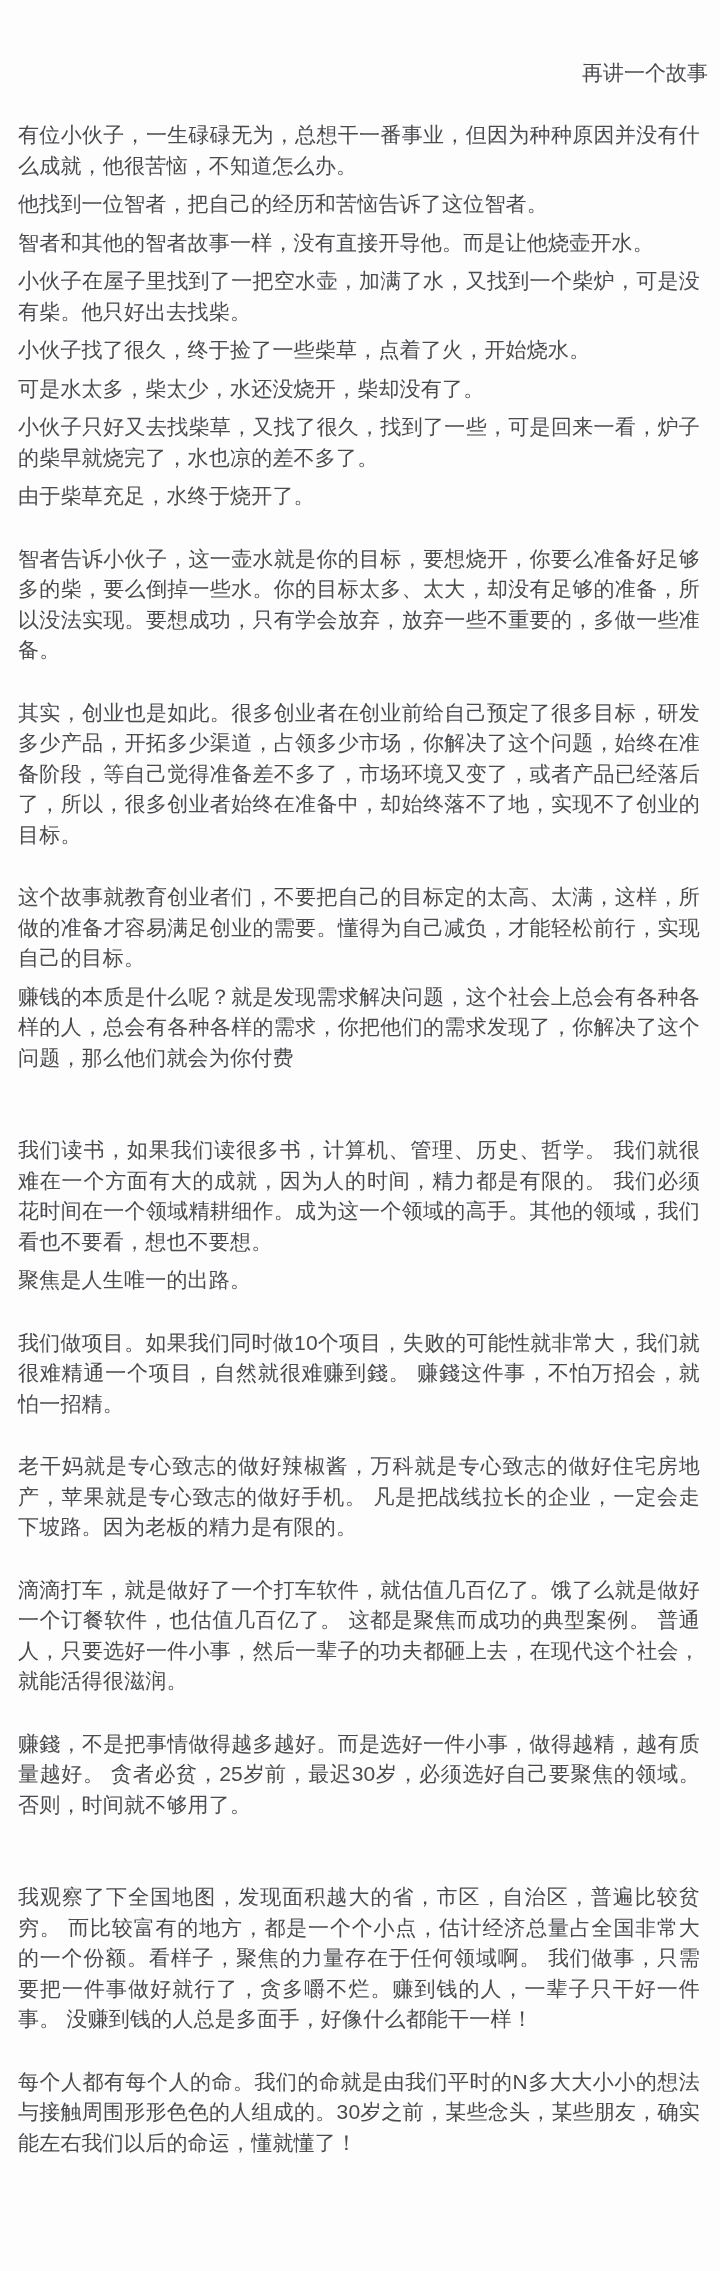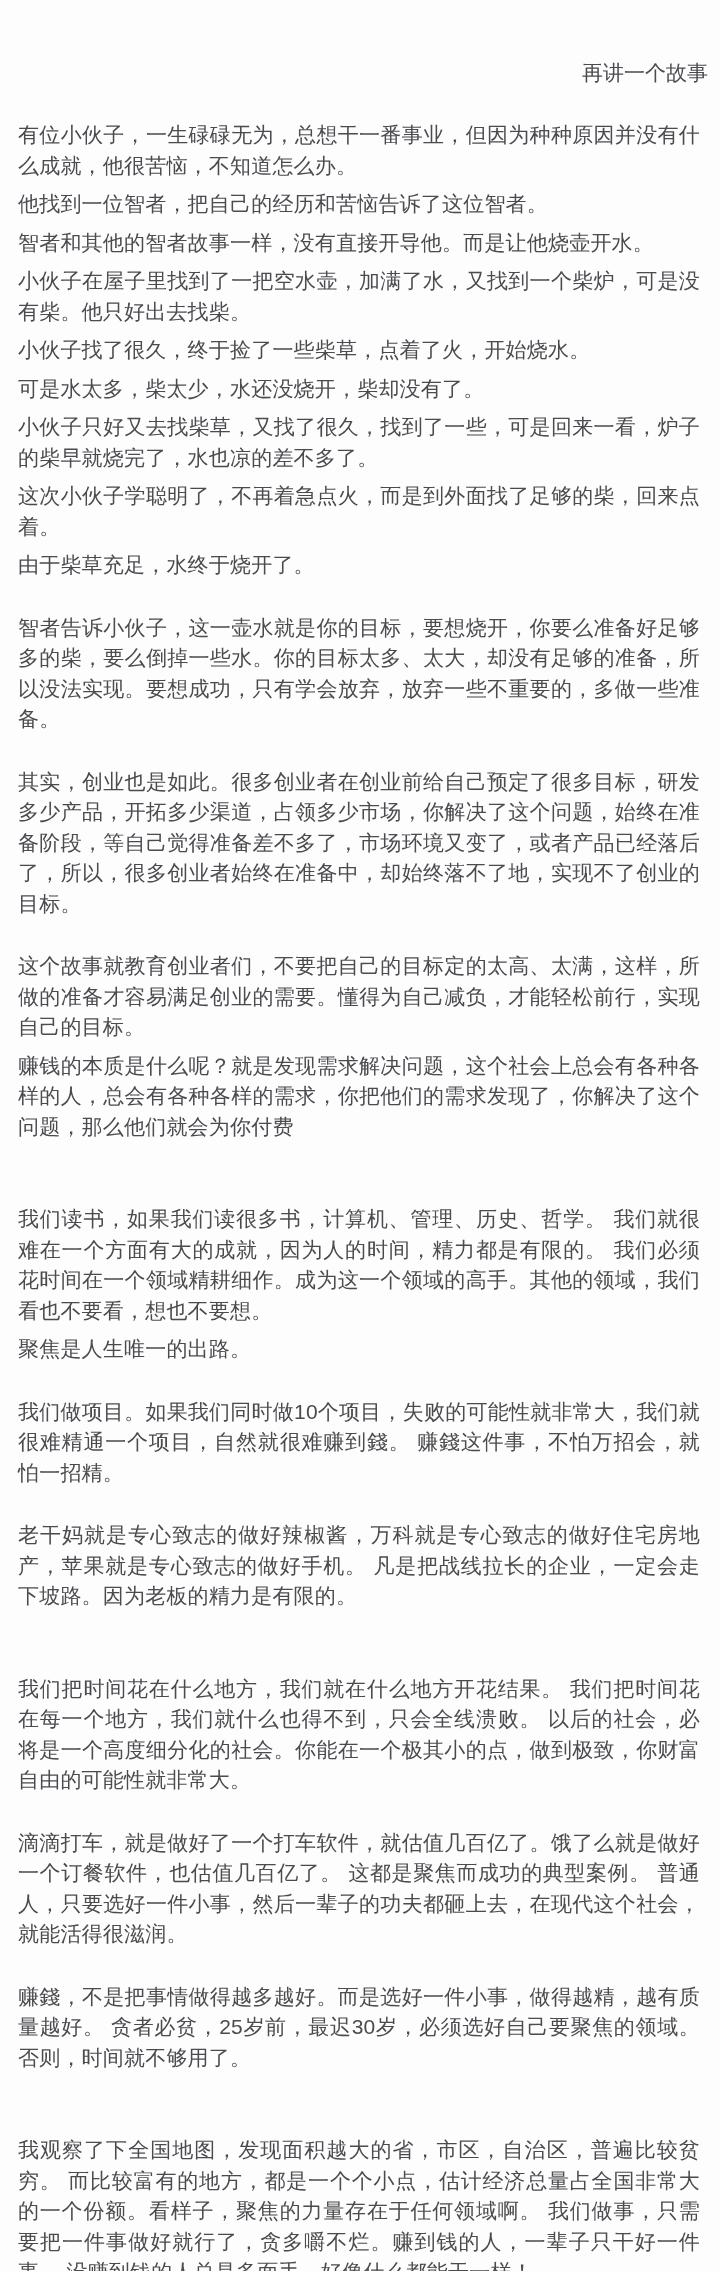--- a/index.html
+++ b/index.html
@@ -43,21 +43,20 @@
   <h1 class="title">再讲一个故事</h1>
   <div id="article-body">
       <div class="block gap-1">
         <p class="para">有位小伙子，一生碌碌无为，总想干一番事业，但因为种种原因并没有什么成就，他很苦恼，不知道怎么办。</p>
         <p class="para">他找到一位智者，把自己的经历和苦恼告诉了这位智者。</p>
         <p class="para">智者和其他的智者故事一样，没有直接开导他。而是让他烧壶开水。</p>
         <p class="para">小伙子在屋子里找到了一把空水壶，加满了水，又找到一个柴炉，可是没有柴。他只好出去找柴。</p>
         <p class="para">小伙子找了很久，终于捡了一些柴草，点着了火，开始烧水。</p>
         <p class="para">可是水太多，柴太少，水还没烧开，柴却没有了。</p>
         <p class="para">小伙子只好又去找柴草，又找了很久，找到了一些，可是回来一看，炉子的柴早就烧完了，水也凉的差不多了。</p>
-        <p class="para">这次小伙子学聪明了，不再着急点火，而是到外面找了足够的柴，回来点着。</p>
         <p class="para">由于柴草充足，水终于烧开了。</p>
       </div>
       <div class="block gap-1">
         <p class="para">智者告诉小伙子，这一壶水就是你的目标，要想烧开，你要么准备好足够多的柴，要么倒掉一些水。你的目标太多、太大，却没有足够的准备，所以没法实现。要想成功，只有学会放弃，放弃一些不重要的，多做一些准备。</p>
       </div>
       <div class="block gap-1">
         <p class="para">其实，创业也是如此。很多创业者在创业前给自己预定了很多目标，研发多少产品，开拓多少渠道，占领多少市场，你解决了这个问题，始终在准备阶段，等自己觉得准备差不多了，市场环境又变了，或者产品已经落后了，所以，很多创业者始终在准备中，却始终落不了地，实现不了创业的目标。</p>
       </div>
       <div class="block gap-1">
         <p class="para">这个故事就教育创业者们，不要把自己的目标定的太高、太满，这样，所做的准备才容易满足创业的需要。懂得为自己减负，才能轻松前行，实现自己的目标。</p>
@@ -66,23 +65,20 @@
       <div class="block gap-2">
         <p class="para">我们读书，如果我们读很多书，计算机、管理、历史、哲学。 我们就很难在一个方面有大的成就，因为人的时间，精力都是有限的。 我们必须花时间在一个领域精耕细作。成为这一个领域的高手。其他的领域，我们看也不要看，想也不要想。</p>
         <p class="para">聚焦是人生唯一的出路。</p>
       </div>
       <div class="block gap-1">
         <p class="para">我们做项目。如果我们同时做10个项目，失败的可能性就非常大，我们就很难精通一个项目，自然就很难赚到錢。 赚錢这件事，不怕万招会，就怕一招精。</p>
       </div>
       <div class="block gap-1">
         <p class="para">老干妈就是专心致志的做好辣椒酱，万科就是专心致志的做好住宅房地产，苹果就是专心致志的做好手机。 凡是把战线拉长的企业，一定会走下坡路。因为老板的精力是有限的。</p>
       </div>
-      <div class="block gap-2">
-        <p class="para">我们把时间花在什么地方，我们就在什么地方开花结果。 我们把时间花在每一个地方，我们就什么也得不到，只会全线溃败。 以后的社会，必将是一个高度细分化的社会。你能在一个极其小的点，做到极致，你财富自由的可能性就非常大。</p>
-      </div>
       <div class="block gap-1">
         <p class="para">滴滴打车，就是做好了一个打车软件，就估值几百亿了。饿了么就是做好一个订餐软件，也估值几百亿了。 这都是聚焦而成功的典型案例。 普通人，只要选好一件小事，然后一辈子的功夫都砸上去，在现代这个社会，就能活得很滋润。</p>
       </div>
       <div class="block gap-1">
         <p class="para">赚錢，不是把事情做得越多越好。而是选好一件小事，做得越精，越有质量越好。 贪者必贫，25岁前，最迟30岁，必须选好自己要聚焦的领域。 否则，时间就不够用了。</p>
       </div>
       <div class="block gap-2">
         <p class="para">我观察了下全国地图，发现面积越大的省，市区，自治区，普遍比较贫穷。 而比较富有的地方，都是一个个小点，估计经济总量占全国非常大的一个份额。看样子，聚焦的力量存在于任何领域啊。 我们做事，只需要把一件事做好就行了，贪多嚼不烂。赚到钱的人，一辈子只干好一件事。 没赚到钱的人总是多面手，好像什么都能干一样！</p>
       </div>
       <div class="block gap-1">

